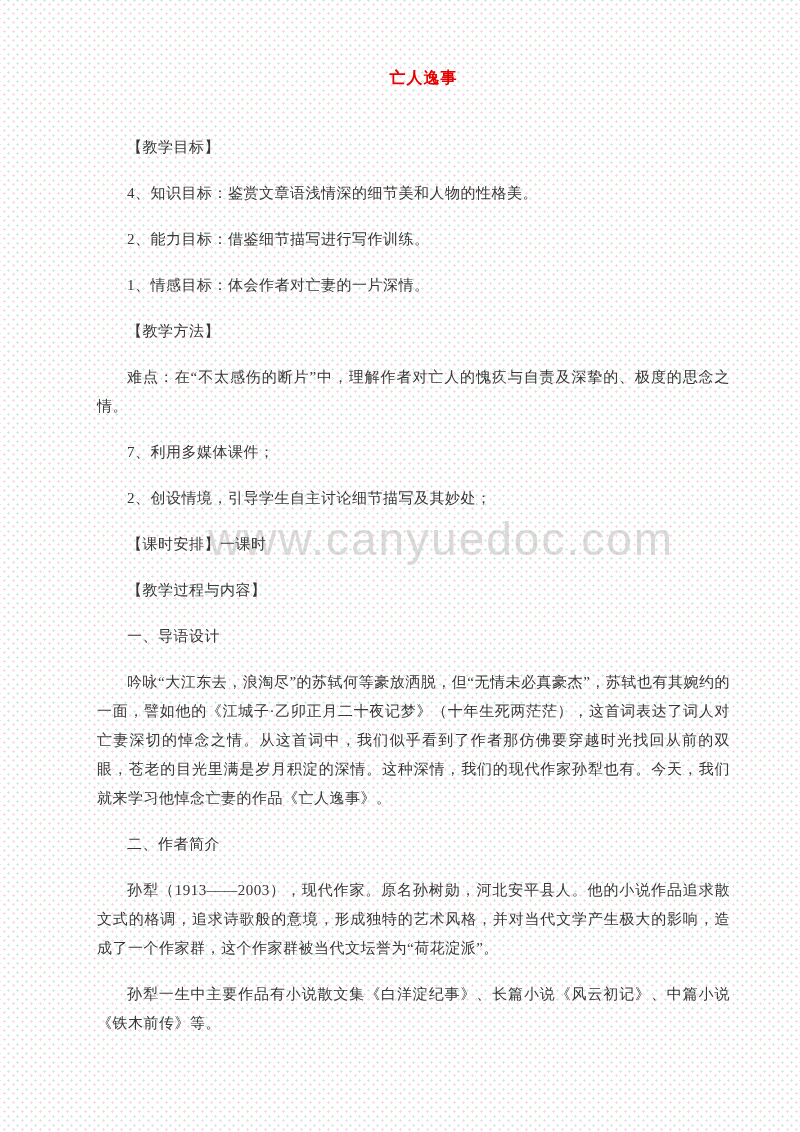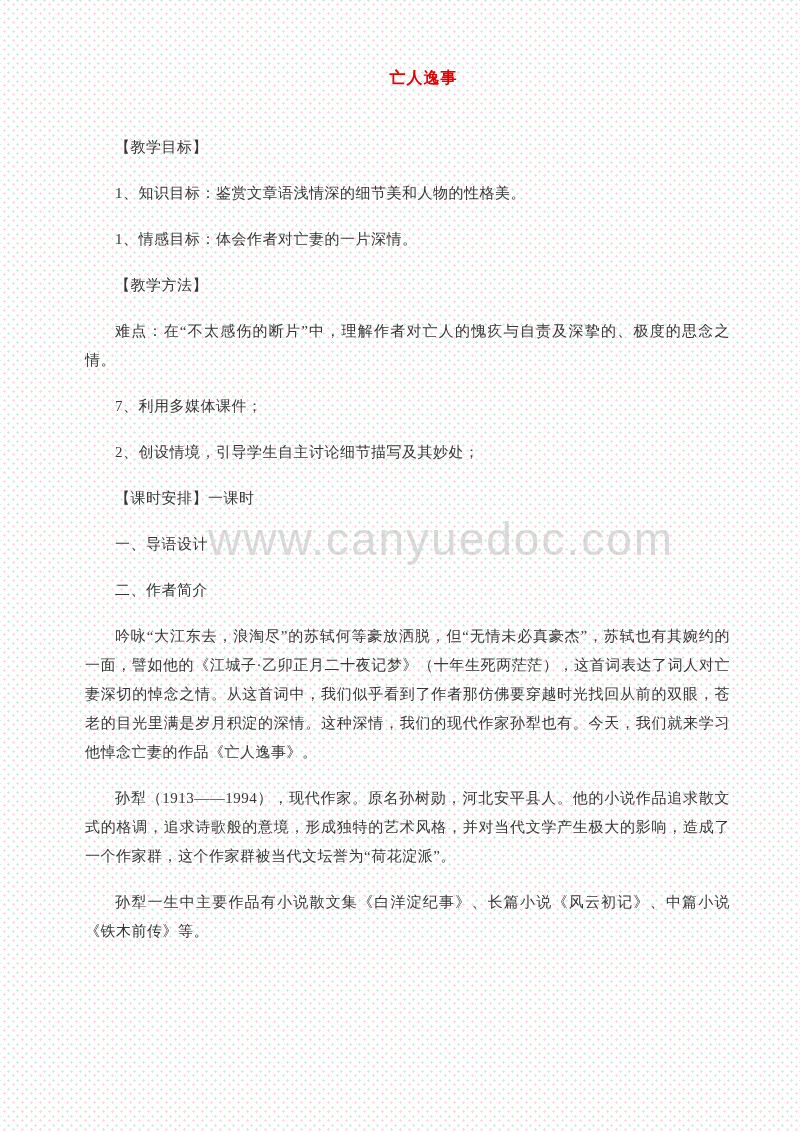--- a/index.html
+++ b/index.html
@@ -28,21 +28,21 @@
   .doc-title {
     margin: 0 0 44px 0;
     text-align: center;
     text-indent: 2em;
     font-size: 16px;
     font-weight: bold;
     letter-spacing: 1px;
     color: #e60000;
   }
   .blk {
-    margin: 0 0 17px 0;
+    margin: 0 0 17px 12px;
     font-size: 15px;
     line-height: 29px;
     color: #363636;
     text-indent: 2em;
     text-align: justify;
     letter-spacing: 0.5px;
   }
   .watermark {
     position: absolute;
     z-index: 1;
@@ -62,27 +62,29 @@
 
 <div class="page">
 
   <div class="watermark">www.canyuedoc.com</div>
 
   <div class="content">
 
     <h1 class="doc-title">亡人逸事</h1>
 
     <p class="blk">【教学目标】</p>
-    <p class="blk">1、知识目标：鉴赏文章语浅情深的细节美和人物的性格美。</p>
+    <p class="blk">4、知识目标：鉴赏文章语浅情深的细节美和人物的性格美。</p>
+    <p class="blk">2、能力目标：借鉴细节描写进行写作训练。</p>
     <p class="blk">1、情感目标：体会作者对亡妻的一片深情。</p>
     <p class="blk">【教学方法】</p>
     <p class="blk">难点：在“不太感伤的断片”中，理解作者对亡人的愧疚与自责及深挚的、极度的思念之情。</p>
     <p class="blk">7、利用多媒体课件；</p>
     <p class="blk">2、创设情境，引导学生自主讨论细节描写及其妙处；</p>
     <p class="blk">【课时安排】一课时</p>
+    <p class="blk">【教学过程与内容】</p>
     <p class="blk">一、导语设计</p>
+    <p class="blk">吟咏“大江东去，浪淘尽”的苏轼何等豪放洒脱，但“无情未必真豪杰”，苏轼也有其婉约的一面，譬如他的《江城子·乙卯正月二十夜记梦》（十年生死两茫茫），这首词表达了词人对亡妻深切的悼念之情。从这首词中，我们似乎看到了作者那仿佛要穿越时光找回从前的双眼，苍老的目光里满是岁月积淀的深情。这种深情，我们的现代作家孙犁也有。今天，我们就来学习他悼念亡妻的作品《亡人逸事》。</p>
     <p class="blk">二、作者简介</p>
-    <p class="blk">吟咏“大江东去，浪淘尽”的苏轼何等豪放洒脱，但“无情未必真豪杰”，苏轼也有其婉约的一面，譬如他的《江城子·乙卯正月二十夜记梦》（十年生死两茫茫），这首词表达了词人对亡妻深切的悼念之情。从这首词中，我们似乎看到了作者那仿佛要穿越时光找回从前的双眼，苍老的目光里满是岁月积淀的深情。这种深情，我们的现代作家孙犁也有。今天，我们就来学习他悼念亡妻的作品《亡人逸事》。</p>
-    <p class="blk">孙犁（1913——1994），现代作家。原名孙树勋，河北安平县人。他的小说作品追求散文式的格调，追求诗歌般的意境，形成独特的艺术风格，并对当代文学产生极大的影响，造成了一个作家群，这个作家群被当代文坛誉为“荷花淀派”。</p>
+    <p class="blk">孙犁（1913——2003），现代作家。原名孙树勋，河北安平县人。他的小说作品追求散文式的格调，追求诗歌般的意境，形成独特的艺术风格，并对当代文学产生极大的影响，造成了一个作家群，这个作家群被当代文坛誉为“荷花淀派”。</p>
     <p class="blk">孙犁一生中主要作品有小说散文集《白洋淀纪事》、长篇小说《风云初记》、中篇小说《铁木前传》等。</p>
 
   </div>
 </div>
 
 </body></html>

